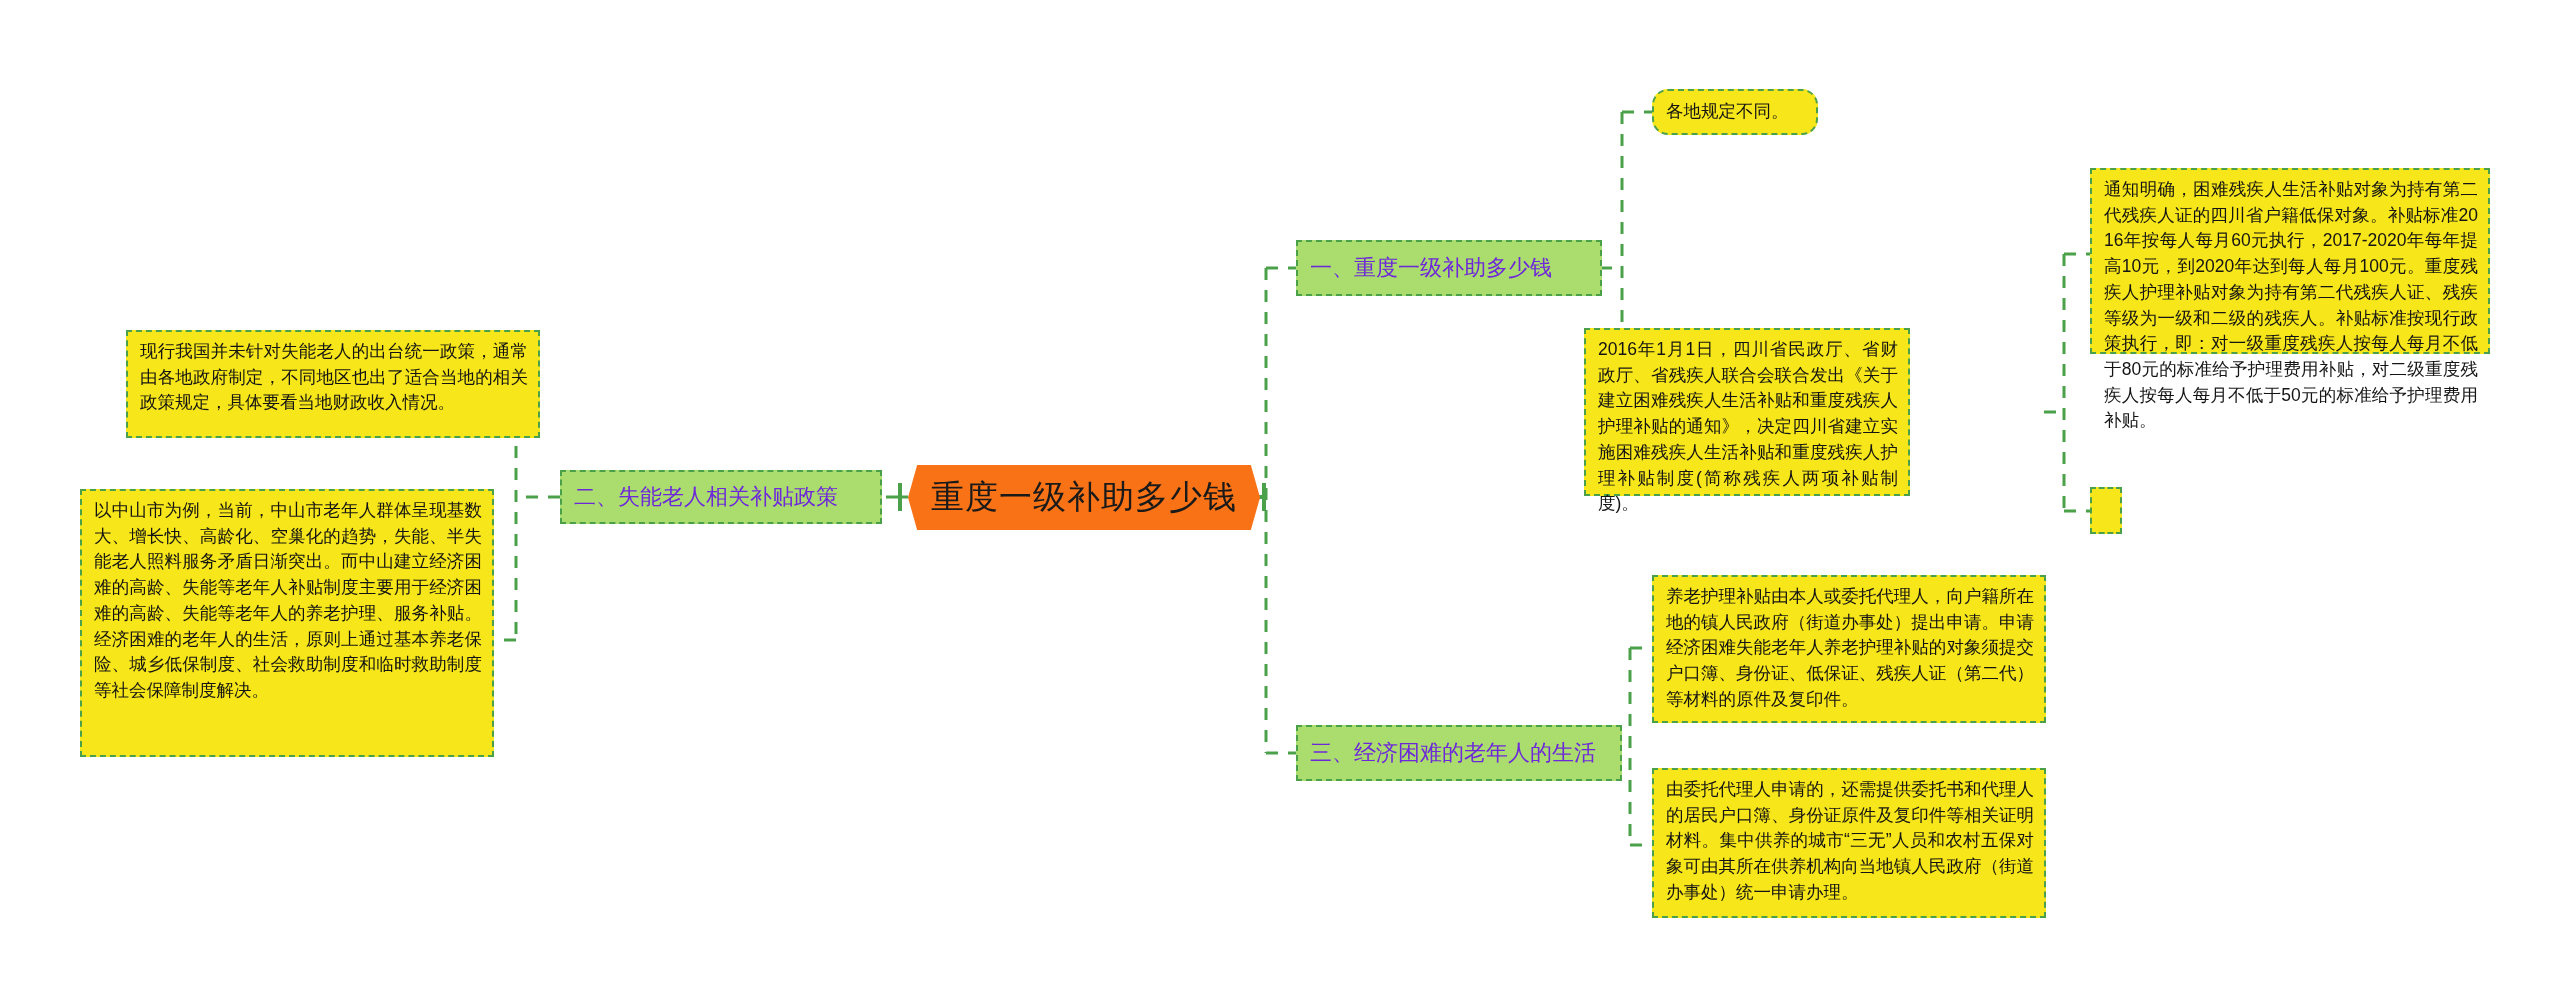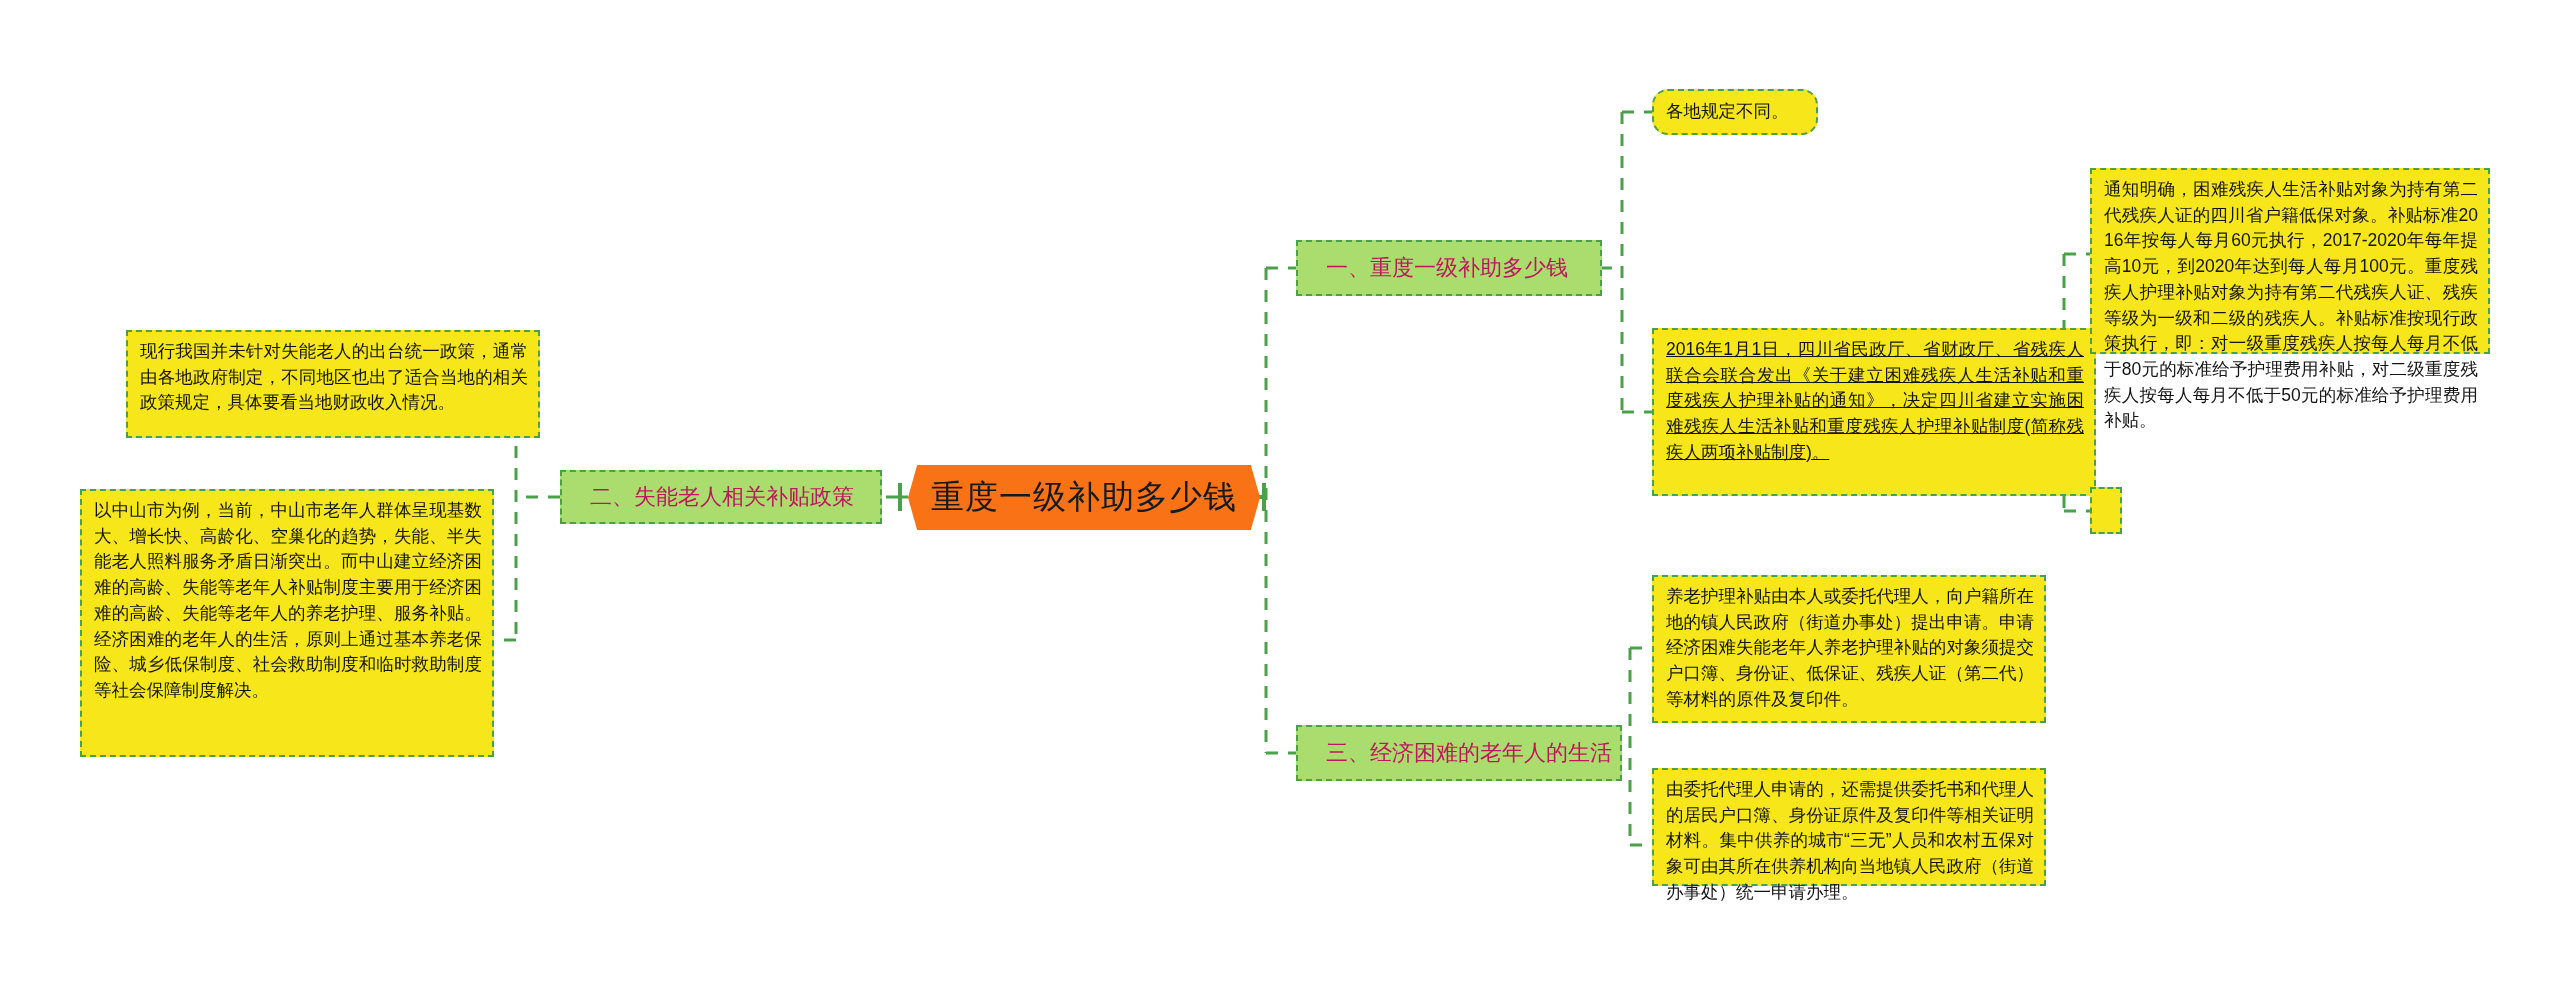--- a/index.html
+++ b/index.html
@@ -62,27 +62,27 @@
     letter-spacing: 1px;
     white-space: nowrap;
     clip-path: polygon(2.6% 0%, 97.4% 0%, 100% 50%, 97.4% 100%, 2.6% 100%, 0% 50%);
     padding: 0 18px;
   }
 
   
   .topic {
     background: #aadc6e;
     border: 2px dashed #4aa14a;
-    color: #be185d;
+    color: #6d28d9;
     display: flex;
     align-items: center;
     justify-content: flex-start;
     font-size: 22px;
     white-space: nowrap;
-    padding: 0 28px;
+    padding: 0 12px;
     box-sizing: border-box;
   }
 
   
   .note {
     background: #f7e619;
     border: 2px dashed #4aa14a;
     color: #141414;
     font-size: 17.5px;
     line-height: 1.47;
@@ -151,21 +151,21 @@
   </div>
 
   <div class="node topic" style="left:1296px; top:240px; width:306px; height:56px;">
     <span>一、重度一级补助多少钱</span>
   </div>
 
   <div class="node note single" style="left:1652px; top:89px; width:166px; height:46px;border-radius:16px;">
     <span>各地规定不同。</span>
   </div>
 
-  <div class="node note" style="left:1652px; top:328px; width:444px; height:168px;text-decoration:underline;">
+  <div class="node note" style="left:1584px; top:328px; width:326px; height:168px;">
     <span>2016年1月1日，四川省民政厅、省财政厅、省残疾人联合会联合发出《关于建立困难残疾人生活补贴和重度残疾人护理补贴的通知》，决定四川省建立实施困难残疾人生活补贴和重度残疾人护理补贴制度(简称残疾人两项补贴制度)。</span>
   </div>
 
   <div class="node note" style="left:2090px; top:168px; width:400px; height:186px;">
     <span>通知明确，困难残疾人生活补贴对象为持有第二代残疾人证的四川省户籍低保对象。补贴标准2016年按每人每月60元执行，2017-2020年每年提高10元，到2020年达到每人每月100元。重度残疾人护理补贴对象为持有第二代残疾人证、残疾等级为一级和二级的残疾人。补贴标准按现行政策执行，即：对一级重度残疾人按每人每月不低于80元的标准给予护理费用补贴，对二级重度残疾人按每人每月不低于50元的标准给予护理费用补贴。</span>
   </div>
 
   <div class="node note empty" style="left:2090px; top:487px; width:32px; height:47px;">
     <span></span>
   </div>
@@ -183,17 +183,17 @@
   </div>
 
   <div class="node topic" style="left:1296px; top:725px; width:326px; height:56px;">
     <span>三、经济困难的老年人的生活</span>
   </div>
 
   <div class="node note" style="left:1652px; top:575px; width:394px; height:148px;">
     <span>养老护理补贴由本人或委托代理人，向户籍所在地的镇人民政府（街道办事处）提出申请。申请经济困难失能老年人养老护理补贴的对象须提交户口簿、身份证、低保证、残疾人证（第二代）等材料的原件及复印件。</span>
   </div>
 
-  <div class="node note" style="left:1652px; top:768px; width:394px; height:118px;">
+  <div class="node note" style="left:1652px; top:768px; width:394px; height:150px;">
     <span>由委托代理人申请的，还需提供委托书和代理人的居民户口簿、身份证原件及复印件等相关证明材料。集中供养的城市“三无”人员和农村五保对象可由其所在供养机构向当地镇人民政府（街道办事处）统一申请办理。</span>
   </div>
 
 </div>
 
 </body></html>

